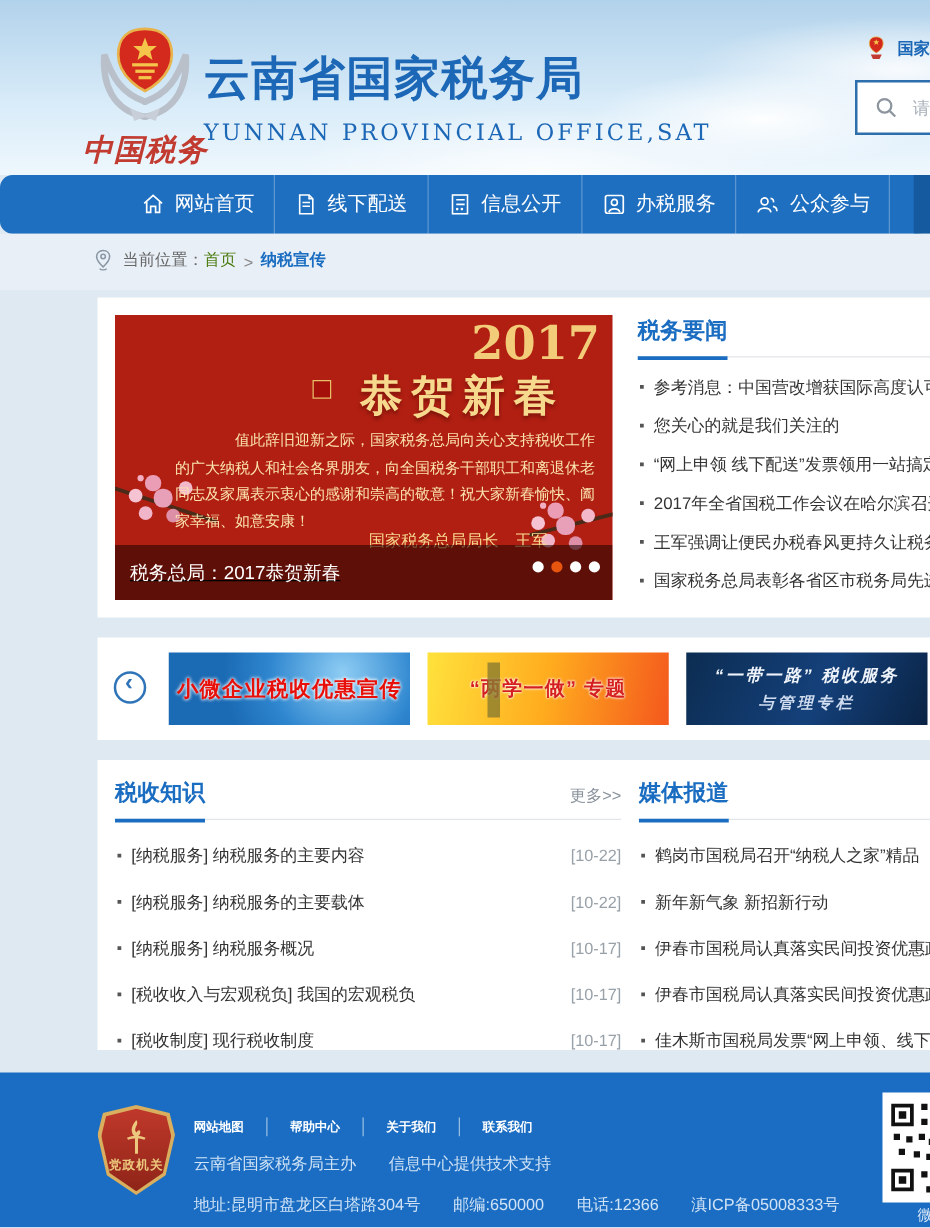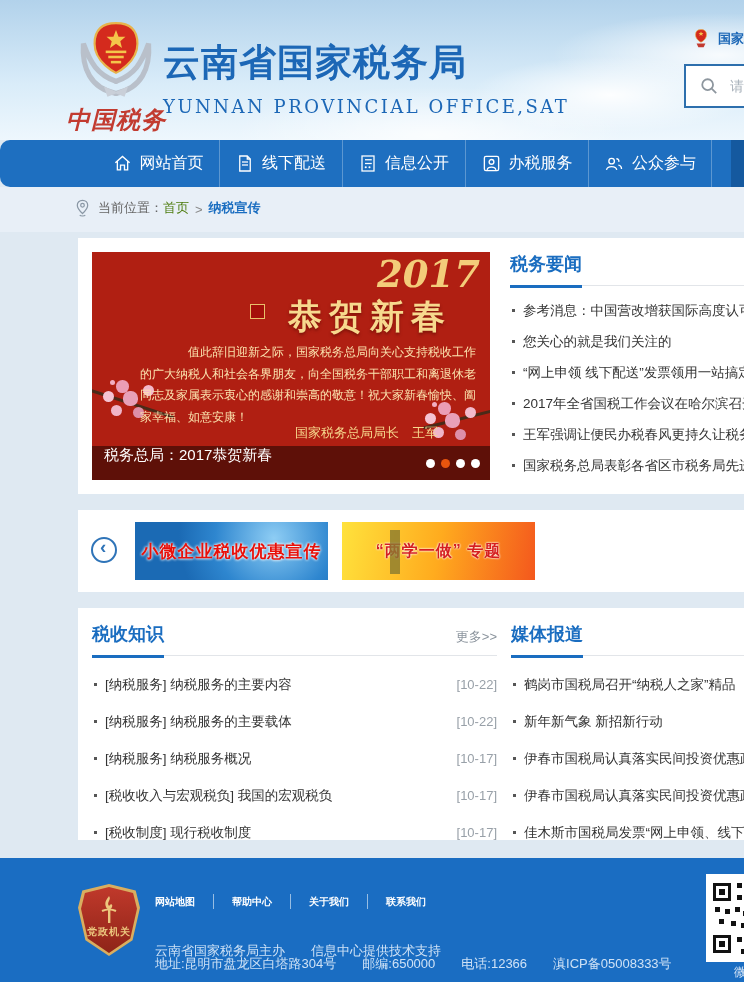--- a/index.html
+++ b/index.html
@@ -64,31 +64,31 @@
     background-color:#b01f12;}
   .branch{position:absolute;background:#4a2a18;border-radius:2px;}
   .branch.b1{left:-6px;top:150px;width:90px;height:3px;transform:rotate(18deg);}
   .branch.b2{left:330px;top:165px;width:80px;height:3px;transform:rotate(-14deg);}
   .blossoms{position:absolute;width:5px;height:5px;border-radius:50%;background:#f2aec2;
     box-shadow:10px 4px 0 4px #eb9db5,-4px 14px 0 3px #f5c3d2,18px 16px 0 5px #e8a0b8,
       4px 28px 0 3px #f0b5c8,26px 30px 0 3px #dd8fa8,36px 8px 0 3px #f3b9cb;}
   .blossoms.c1{left:18px;top:128px;}
   .blossoms.c2{left:340px;top:150px;}
   .carousel-year{position:absolute;right:10px;top:0px;font-family:"DejaVu Serif",serif;
-    font-style:italic;font-weight:bold;font-size:37px;color:#f3cc7a;}
+    font-weight:bold;font-size:37px;color:#f3cc7a;}
   .carousel-headline{position:absolute;right:38px;top:42px;font-family:"DejaVu Serif",serif;
     font-weight:bold;font-size:34px;color:#f7d98e;letter-spacing:7px;text-shadow:0 2px 3px rgba(80,10,0,.5);}
   .seal{position:absolute;right:225px;top:52px;width:13px;height:13px;background:#a5100a;
     border:1px solid #e9c06a;}
   .carousel-body{position:absolute;left:48px;right:8px;top:90px;font-size:12px;line-height:1.8;
     color:#fbe3ae;text-indent:4em;font-family:"DejaVu Serif",serif;}
   .carousel-sign{position:absolute;right:52px;top:172px;font-size:13px;color:#f7d98e;
     font-family:"DejaVu Serif",serif;}
-  .carousel-caption{position:absolute;left:0;bottom:0;width:100%;height:34px;
-    background:rgba(43,8,3,.62);display:flex;align-items:flex-start;}
+  .carousel-caption{position:absolute;left:0;bottom:0;width:100%;height:44px;
+    background:rgba(43,8,3,.62);display:flex;align-items:center;text-decoration:underline;}
   .carousel-caption a{color:#fff;font-size:15px;margin-left:12px;text-decoration:none;}
   .carousel-dots{position:absolute;right:10px;top:13px;display:flex;}
   .dot{width:9px;height:9px;border-radius:50%;background:#fff;margin-left:6px;cursor:pointer;}
   .dot.active{background:#e8550e;}
 
   
   .panel-title-row{display:flex;justify-content:space-between;align-items:flex-end;
     border-bottom:1px solid #e2e5e9;padding-bottom:9px;position:relative;}
   .panel-title{font-size:18px;font-weight:bold;color:#1a6dc0;position:relative;}
   .panel-title::after{content:"";position:absolute;left:0;bottom:-12px;width:100%;height:3px;background:#1a6dc0;}
@@ -138,21 +138,21 @@
     background:#d9ae5f;}
   .badge-inner{position:absolute;left:3px;top:3px;width:56px;height:66px;
     clip-path:polygon(50% 0,93% 9%,100% 33%,88% 78%,50% 100%,12% 78%,0 33%,7% 9%);
     background:linear-gradient(#c0392b,#8e2418);text-align:center;}
   .badge-glyph{display:block;margin:8px auto 0 auto;}
   .badge-label{font-size:10px;font-weight:bold;color:#ecc87e;letter-spacing:1px;}
   .footer-links{position:absolute;left:155px;top:36px;display:flex;align-items:center;}
   .footer-links a{color:#fff;font-size:10px;font-weight:bold;text-decoration:none;}
   .flink-div{width:1px;height:15px;background:rgba(255,255,255,.55);margin:0 18px;}
   .footer-line{position:absolute;left:155px;font-size:13px;color:#cfe2f6;display:flex;}
-  .footer-line.l2{top:84px;}
+  .footer-line.l2{top:64px;}
   .footer-line.l3{top:97px;}
   .footer-line span{margin-right:26px;white-space:nowrap;}
   .qr-box{position:absolute;left:706px;top:16px;width:80px;height:88px;background:#fff;
     display:flex;align-items:center;justify-content:center;}
   .qr-caption{position:absolute;left:706px;top:106px;width:80px;text-align:center;
     font-size:12px;color:#dce9f8;}
 </style>
 </head>
 <body>
 
@@ -302,20 +302,24 @@
   </div>
 
   <div class="card card2">
     <div class="strip-prev"></div>
     <div class="banner-row">
       <div class="banner banner-a">
         <span>小微企业税收优惠宣传</span>
       </div>
       <div class="banner banner-b">
         <span>“两学一做” 专题</span>
+      </div>
+      <div class="banner banner-c">
+        <span class="line1">“一带一路” 税收服务</span>
+        <span class="line2">与管理专栏</span>
       </div>
     </div>
   </div>
 
   <div class="card card3">
 
     <div class="col-knowledge">
       <div class="panel-title-row">
         <span class="panel-title">税收知识</span>
         <a href="#" class="more-link">更多&gt;&gt;</a>

